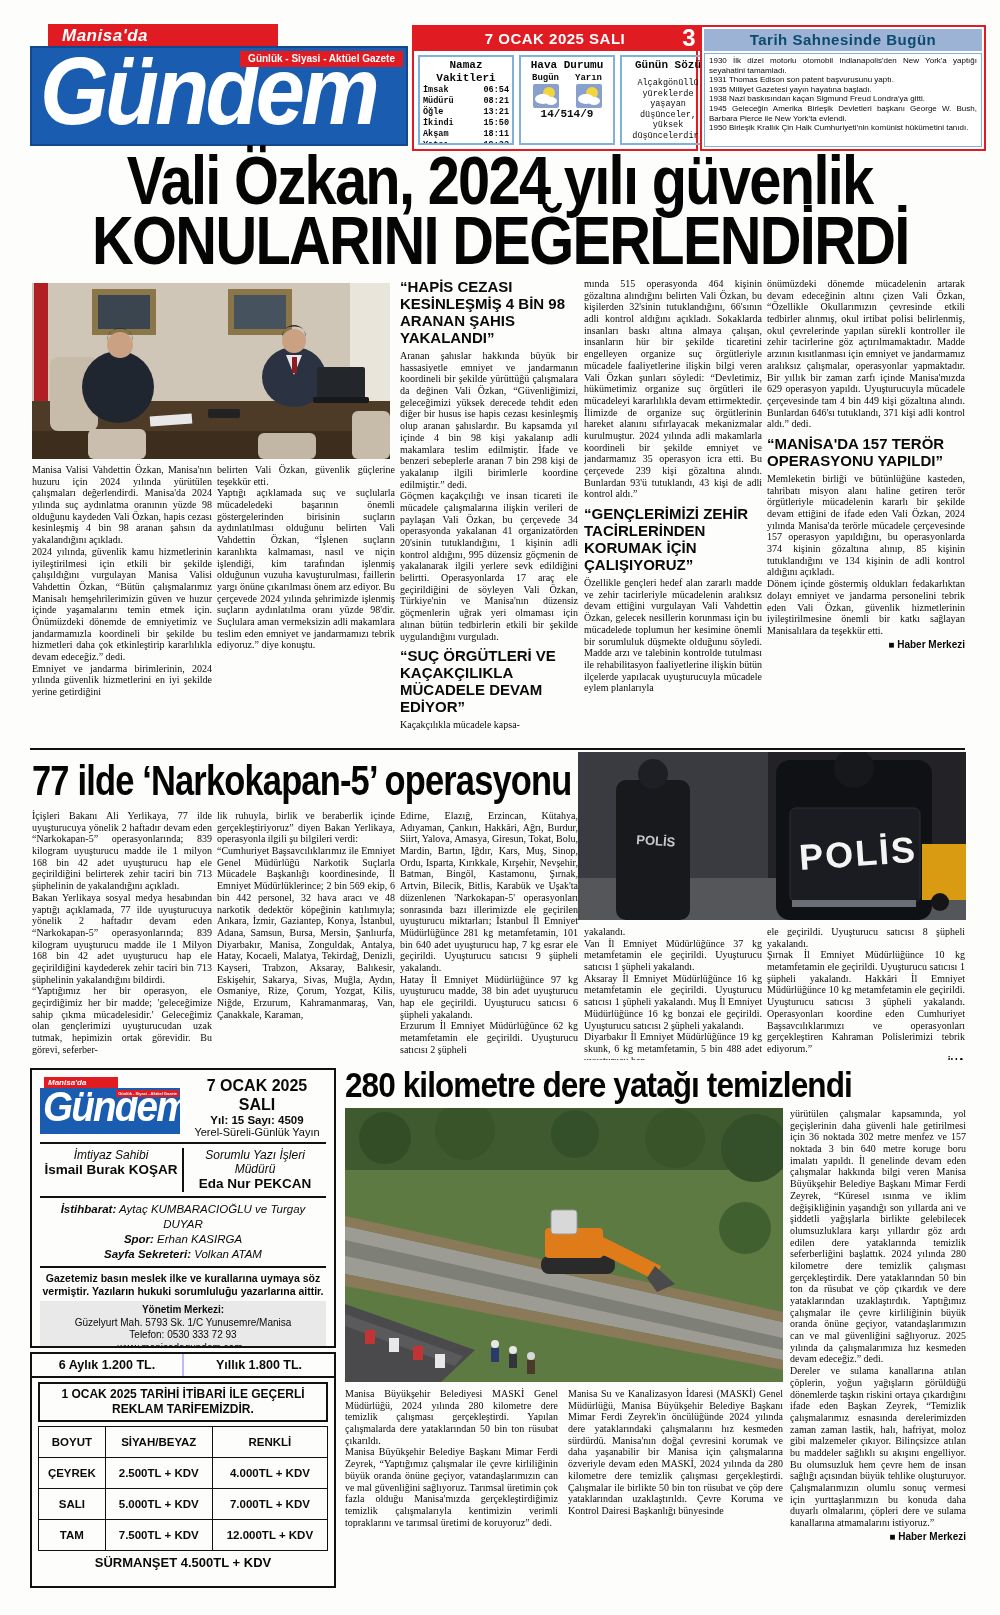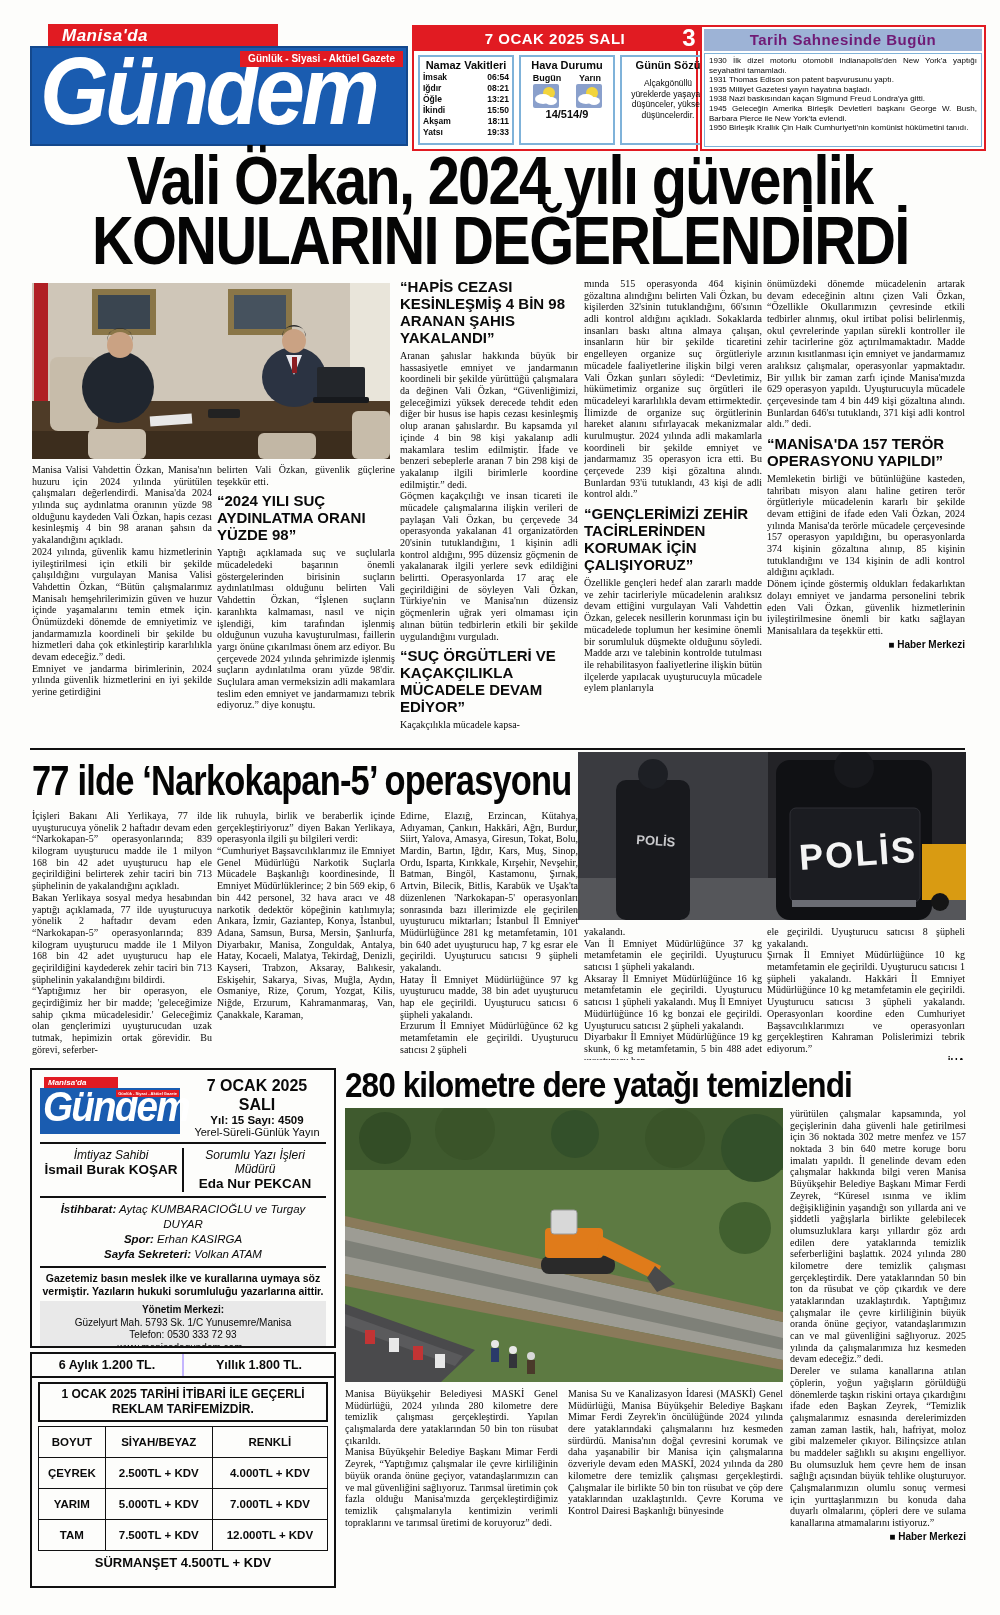--- a/index.html
+++ b/index.html
@@ -13,28 +13,28 @@
   .logo-red-tab span{display:block;color:#fff;font-weight:bold;font-style:italic;font-size:17px;line-height:24px;padding-left:14px;letter-spacing:.5px;}
   .logo-blue{position:absolute;left:0;top:22px;width:378px;height:100px;background:#1a5cb0;border:2px solid #14488c;box-sizing:border-box;}
   .logo-blue .gname{position:absolute;left:8px;top:-12px;color:#fff;font-weight:bold;font-style:italic;font-size:96px;letter-spacing:-4px;transform:scaleX(.92);transform-origin:left;line-height:110px;}
   .logo-tagline{position:absolute;right:3px;top:3px;background:#e11b22;color:#fff;font-weight:bold;font-size:10px;line-height:16px;padding:0 8px;}
 
   
   .hdr-left-box{left:412px;top:25px;width:286px;height:126px;border:2px solid #e11b22;box-sizing:border-box;background:#fff;}
   .hdr-right-box{left:700px;top:25px;width:286px;height:126px;border:2px solid #e11b22;box-sizing:border-box;background:#fff;}
   .hdr-datebar{position:absolute;left:0;top:0;width:100%;height:24px;background:#e11b22;color:#fff;font-weight:bold;font-size:15px;text-align:center;line-height:24px;letter-spacing:.5px;}
   .hdr-pagenum{left:676px;top:25px;width:26px;height:26px;background:#e11b22;color:#fff;font-weight:bold;font-size:24px;text-align:center;line-height:26px;z-index:5;}
-  .mini-boxes{position:absolute;left:4px;top:28px;width:298px;height:90px;display:flex;gap:5px;}
+  .mini-boxes{position:absolute;left:4px;top:28px;width:298px;height:90px;display:flex;gap:5px;font-family:Liberation Mono, monospace;}
   .mini-box{flex:1;border:2px solid #7fb2d9;box-sizing:border-box;padding:2px 3px;overflow:hidden;}
   .mini-title{font-weight:bold;font-size:11px;text-align:center;line-height:13px;}
   .prayer-row{display:flex;justify-content:space-between;font-weight:bold;font-size:8.5px;line-height:11px;}
   .wx-cols{display:flex;justify-content:space-around;font-weight:bold;font-size:9px;margin-top:1px;}
   .wx-temp{display:flex;justify-content:center;font-weight:bold;font-size:11px;}
   .quote-text{font-size:8.5px;text-align:center;line-height:10.5px;margin-top:6px;}
-  .hist-head{position:absolute;left:2px;top:2px;right:2px;height:22px;background:#9db3d6;color:#701a75;font-weight:bold;font-size:15px;text-align:center;line-height:22px;letter-spacing:.5px;}
+  .hist-head{position:absolute;left:2px;top:2px;right:2px;height:22px;background:#9db3d6;color:#0c4a6e;font-weight:bold;font-size:15px;text-align:center;line-height:22px;letter-spacing:.5px;}
   .hist-body{position:absolute;left:2px;top:26px;right:2px;bottom:2px;border:1px solid #7fb2d9;padding:2px 4px;font-size:8px;line-height:9.6px;text-align:justify;overflow:hidden;}
 
   
   .h1-wrap{left:0;top:150px;width:1000px;text-align:center;}
   .h1line{display:inline-block;font-weight:bold;color:#050505;white-space:nowrap;letter-spacing:-2px;transform:scaleX(.85);line-height:60px;}
   .h1a{font-size:68px;}
   .h1b{font-size:68px;}
   .h2line{font-weight:bold;color:#050505;white-space:nowrap;letter-spacing:-1px;font-size:42px;transform:scaleX(.82);transform-origin:left;line-height:46px;}
   .h3line{font-weight:bold;color:#050505;white-space:nowrap;letter-spacing:-1px;font-size:35px;transform:scaleX(.9);transform-origin:left;line-height:38px;}
 
@@ -105,21 +105,21 @@
   <div class="abs hdr-left-box">
     <div class="hdr-datebar">7 OCAK 2025 SALI</div>
     <div class="mini-boxes">
       <div class="mini-box">
         <div class="mini-title">Namaz Vakitleri</div>
         <div class="prayer-row">
             <span>İmsak</span>
             <span>06:54</span>
           </div>
         <div class="prayer-row">
-            <span>Iğdır</span>
+            <span>Müdürü</span>
             <span>08:21</span>
           </div>
         <div class="prayer-row">
             <span>Öğle</span>
             <span>13:21</span>
           </div>
         <div class="prayer-row">
             <span>İkindi</span>
             <span>15:50</span>
           </div>
@@ -213,21 +213,20 @@
     </svg>
   </div>
 
   <div class="col" style="left:32px;top:464px;width:180px;height:276px;">
     <div class="newsbody">Manisa Valisi Vahdettin Özkan, Manisa'nın huzuru için 2024 yılında yürütülen çalışmaları değerlendirdi. Manisa'da 2024 yılında suç aydınlatma oranının yüzde 98 olduğunu kaydeden Vali Özkan, hapis cezası kesinleşmiş 4 bin 98 aranan şahsın da yakalandığını açıkladı.
 2024 yılında, güvenlik kamu hizmetlerinin iyileştirilmesi için etkili bir şekilde çalışıldığını vurgulayan Manisa Valisi Vahdettin Özkan, “Bütün çalışmalarımız Manisalı hemşehrilerimizin güven ve huzur içinde yaşamalarını temin etmek için. Önümüzdeki dönemde de emniyetimiz ve jandarmamızla koordineli bir şekilde bu hizmetleri daha çok etkinleştirip kararlılıkla devam edeceğiz.” dedi.
 Emniyet ve jandarma birimlerinin, 2024 yılında güvenlik hizmetlerini en iyi şekilde yerine getirdiğini</div>
   </div>
   <div class="col" style="left:217px;top:464px;width:178px;height:276px;">
     <div class="newsbody">belirten Vali Özkan, güvenlik güçlerine teşekkür etti.</div>
-    <div class="subhead">“2024 YILI SUÇ AYDINLATMA ORANI YÜZDE 98”</div>
     <div class="newsbody">Yaptığı açıklamada suç ve suçlularla mücadeledeki başarının önemli göstergelerinden birisinin suçların aydınlatılması olduğunu belirten Vali Vahdettin Özkan, “İşlenen suçların karanlıkta kalmaması, nasıl ve niçin işlendiği, kim tarafından işlenmiş olduğunun vuzuha kavuşturulması, faillerin yargı önüne çıkarılması önem arz ediyor. Bu çerçevede 2024 yılında şehrimizde işlenmiş suçların aydınlatılma oranı yüzde 98'dir. Suçlulara aman vermeksizin adli makamlara teslim eden emniyet ve jandarmamızı tebrik ediyoruz.” diye konuştu.</div>
   </div>
   <div class="col" style="left:400px;top:278px;width:178px;height:462px;">
     <div class="subhead" style="margin-top:0;">“HAPİS CEZASI KESİNLEŞMİŞ 4 BİN 98 ARANAN ŞAHIS YAKALANDI”</div>
     <div class="newsbody">Aranan şahıslar hakkında büyük bir hassasiyetle emniyet ve jandarmanın koordineli bir şekilde yürüttüğü çalışmalara da değinen Vali Özkan, “Güvenliğimizi, geleceğimizi yüksek derecede tehdit eden diğer bir husus ise hapis cezası kesinleşmiş olup aranan şahıslardır. Bu kapsamda yıl içinde 4 bin 98 kişi yakalanıp adli makamlara teslim edilmiştir. İfade ve benzeri sebeplerle aranan 7 bin 298 kişi de yakalanıp ilgili birimlerle koordine edilmiştir.” dedi.
 Göçmen kaçakçılığı ve insan ticareti ile mücadele çalışmalarına ilişkin verileri de paylaşan Vali Özkan, bu çerçevede 34 operasyonda yakalanan 41 organizatörden 20'sinin tutuklandığını, 1 kişinin adli kontrol aldığını, 995 düzensiz göçmenin de yakalanarak ilgili yerlere sevk edildiğini belirtti. Operasyonlarda 17 araç ele geçirildiğini de söyleyen Vali Özkan, Türkiye'nin ve Manisa'nın düzensiz göçmenlerin uğrak yeri olmaması için alınan bütün tedbirlerin etkili bir şekilde uygulandığını vurguladı.</div>
     <div class="subhead">“SUÇ ÖRGÜTLERİ VE KAÇAKÇILIKLA MÜCADELE DEVAM EDİYOR”</div>
     <div class="newsbody">Kaçakçılıkla mücadele kapsa-</div>
   </div>
   <div class="col" style="left:584px;top:278px;width:178px;height:462px;">
@@ -346,21 +345,21 @@
         <th>BOYUT</th>
         <th>SİYAH/BEYAZ</th>
         <th>RENKLİ</th>
       </tr>
       <tr>
         <td>ÇEYREK</td>
         <td>2.500TL + KDV</td>
         <td>4.000TL + KDV</td>
       </tr>
       <tr>
-        <td>YARIM</td>
+        <td>SALI</td>
         <td>5.000TL + KDV</td>
         <td>7.000TL + KDV</td>
       </tr>
       <tr>
         <td>TAM</td>
         <td>7.500TL + KDV</td>
         <td>12.000TL + KDV</td>
       </tr>
     </tbody>
       </table>

